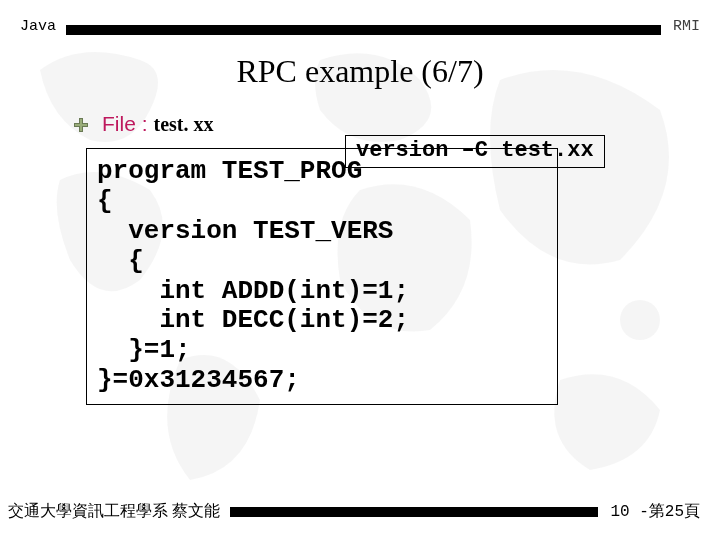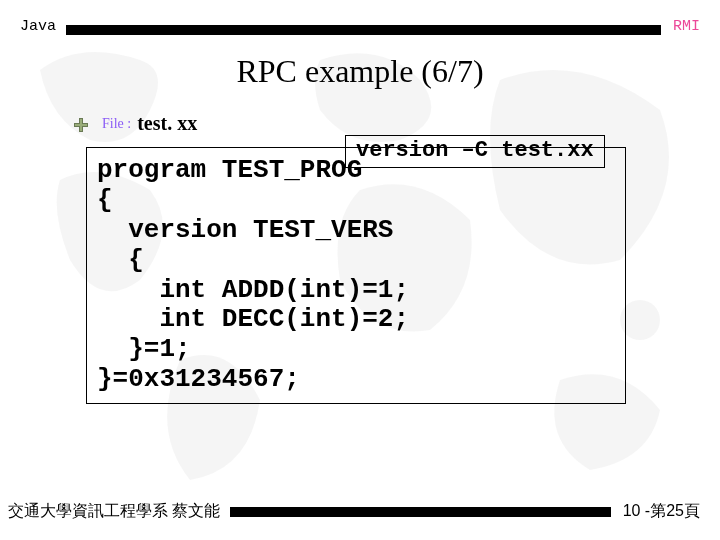--- a/index.html
+++ b/index.html
@@ -35,21 +35,21 @@
     margin-right: 10px;
   }
   .top-rule {
     flex: 1;
     height: 10px;
     background: #000;
   }
   .top-right-label {
     font-family: "Courier New", monospace;
     font-size: 15px;
-    color: #ec4899;
+    color: #404040;
     margin-left: 12px;
   }
   .title {
     text-align: center;
     font-size: 32px;
     font-family: "Times New Roman", serif;
     font-weight: normal;
     color: #000;
     margin-top: 18px;
   }
@@ -58,23 +58,23 @@
     align-items: center;
     margin: 22px 0 0 72px;
   }
   .bullet {
     width: 18px;
     height: 18px;
     margin-right: 12px;
     display: inline-block;
   }
   .file-label {
-    font-family: Liberation Serif, serif;
-    font-size: 14px;
-    color: #8b5cf6;
+    font-family: Liberation Sans, sans-serif;
+    font-size: 21px;
+    color: #be185d;
   }
   .file-name {
     font-family: "Times New Roman", serif;
     font-size: 20px;
     font-weight: bold;
     color: #000;
     margin-left: 6px;
   }
   .command-box {
     position: absolute;
@@ -83,21 +83,21 @@
     border: 1px solid #000;
     padding: 2px 10px 4px 10px;
     font-family: "Courier New", monospace;
     font-size: 22px;
     font-weight: bold;
     color: #000;
     letter-spacing: 0px;
   }
   .code-box {
     margin: 12px 0 0 86px;
-    width: 540px;
+    width: 472px;
     border: 1px solid #000;
     padding: 8px 10px 8px 10px;
     font-family: "Courier New", monospace;
     font-size: 26px;
     font-weight: bold;
     color: #000;
     line-height: 1.15;
     white-space: pre;
   }
   .bottom-bar {
@@ -114,21 +114,21 @@
     color: #000;
     margin-right: 10px;
     white-space: nowrap;
   }
   .footer-rule {
     flex: 1;
     height: 10px;
     background: #000;
   }
   .footer-right {
-    font-family: Liberation Sans, sans-serif;
+    font-family: Liberation Mono, monospace;
     font-size: 16px;
     color: #000;
     margin-left: 12px;
     white-space: nowrap;
   }
 </style>
 </head>
 <body>
 
 <svg class="bg-map" viewBox="0 0 720 540" preserveAspectRatio="none">

